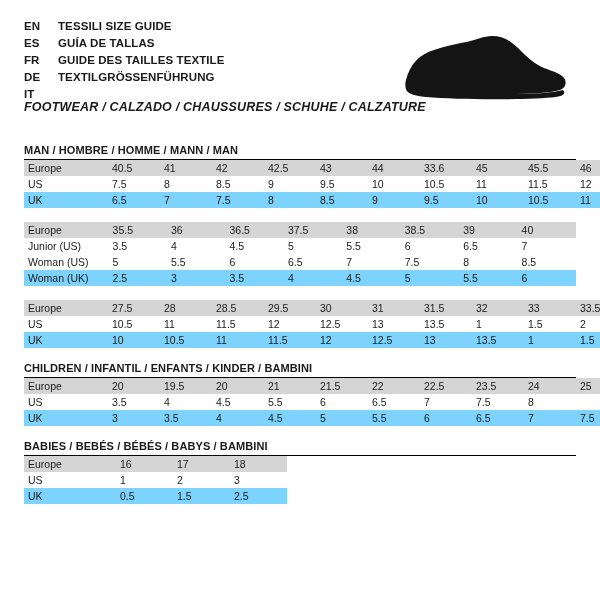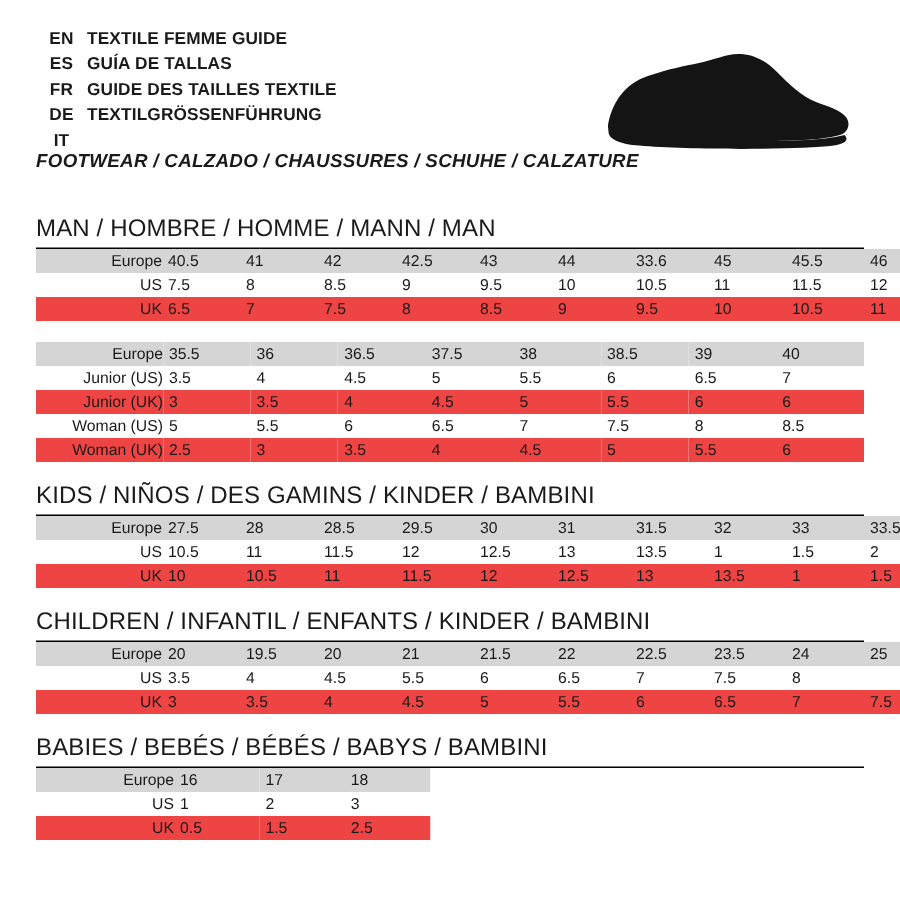--- a/index.html
+++ b/index.html
@@ -35,21 +35,20 @@
     display: flex;
     align-items: baseline;
     line-height: 17px;
     font-size: 11.5px;
     font-weight: bold;
     letter-spacing: 0.1px;
   }
   .lang-code {
     width: 34px;
     flex: 0 0 34px;
-    text-align: center;
   }
   .lang-title {
     white-space: nowrap;
   }
   .shoe-wrap {
     position: absolute;
     right: 6px;
     top: 6px;
     width: 180px;
     height: 80px;
@@ -59,62 +58,61 @@
     font-size: 12.5px;
     font-weight: bold;
     letter-spacing: 0.2px;
     font-style: italic;
   }
   
   .section {
     margin-top: 14px;
   }
   .section-title {
-    font-size: 16px;
-    font-weight: normal;
+    font-size: 11px;
+    font-weight: bold;
     letter-spacing: 0.1px;
     border-bottom: 1px solid #000;
     padding-bottom: 3px;
     margin-bottom: 0;
   }
   table.size-table {
     border-collapse: collapse;
     width: 100%;
     table-layout: fixed;
     font-size: 10.5px;
   }
   table.size-table td {
     height: 16px;
     padding: 0 0 0 4px;
     vertical-align: middle;
     white-space: nowrap;
   }
   table.size-table td.lbl {
     width: 84px;
     padding-left: 4px;
-    text-align: right;
   }
   table.size-table tr.shaded td {
     background: #d5d5d5;
   }
   table.size-table tr.zebra td {
-    background: #ef4444;
+    background: #7dd3fc;
   }
   
 </style>
 </head>
 <body>
 
 <div class="page">
 
   <div class="header">
     <div class="lang-list">
       <div class="lang-row">
         <span class="lang-code">EN</span>
-        <span class="lang-title">TEXTILE FEMME GUIDE</span>
+        <span class="lang-title">TESSILI SIZE GUIDE</span>
       </div>
       <div class="lang-row">
         <span class="lang-code">ES</span>
         <span class="lang-title">GUÍA DE TALLAS</span>
       </div>
       <div class="lang-row">
         <span class="lang-code">FR</span>
         <span class="lang-title">GUIDE DES TAILLES TEXTILE</span>
       </div>
       <div class="lang-row">
@@ -225,31 +223,20 @@
         <td class="lbl">Junior (US)</td>
         <td>3.5</td>
         <td>4</td>
         <td>4.5</td>
         <td>5</td>
         <td>5.5</td>
         <td>6</td>
         <td>6.5</td>
         <td>7</td>
       </tr>
-      <tr class="zebra">
-        <td class="lbl">Junior (UK)</td>
-        <td>3</td>
-        <td>3.5</td>
-        <td>4</td>
-        <td>4.5</td>
-        <td>5</td>
-        <td>5.5</td>
-        <td>6</td>
-        <td>6</td>
-      </tr>
       <tr>
         <td class="lbl">Woman (US)</td>
         <td>5</td>
         <td>5.5</td>
         <td>6</td>
         <td>6.5</td>
         <td>7</td>
         <td>7.5</td>
         <td>8</td>
         <td>8.5</td>
@@ -263,21 +250,20 @@
         <td>4.5</td>
         <td>5</td>
         <td>5.5</td>
         <td>6</td>
       </tr>
     </tbody>
       </table>
   </div>
 
   <div class="section">
-    <div class="section-title">KIDS / NIÑOS / DES GAMINS / KINDER / BAMBINI</div>
     <table class="size-table">
       <colgroup>
         <col style="width:84px">
           <col style="width:52px">
           <col style="width:52px">
           <col style="width:52px">
           <col style="width:52px">
           <col style="width:52px">
           <col style="width:52px">
           <col style="width:52px">

